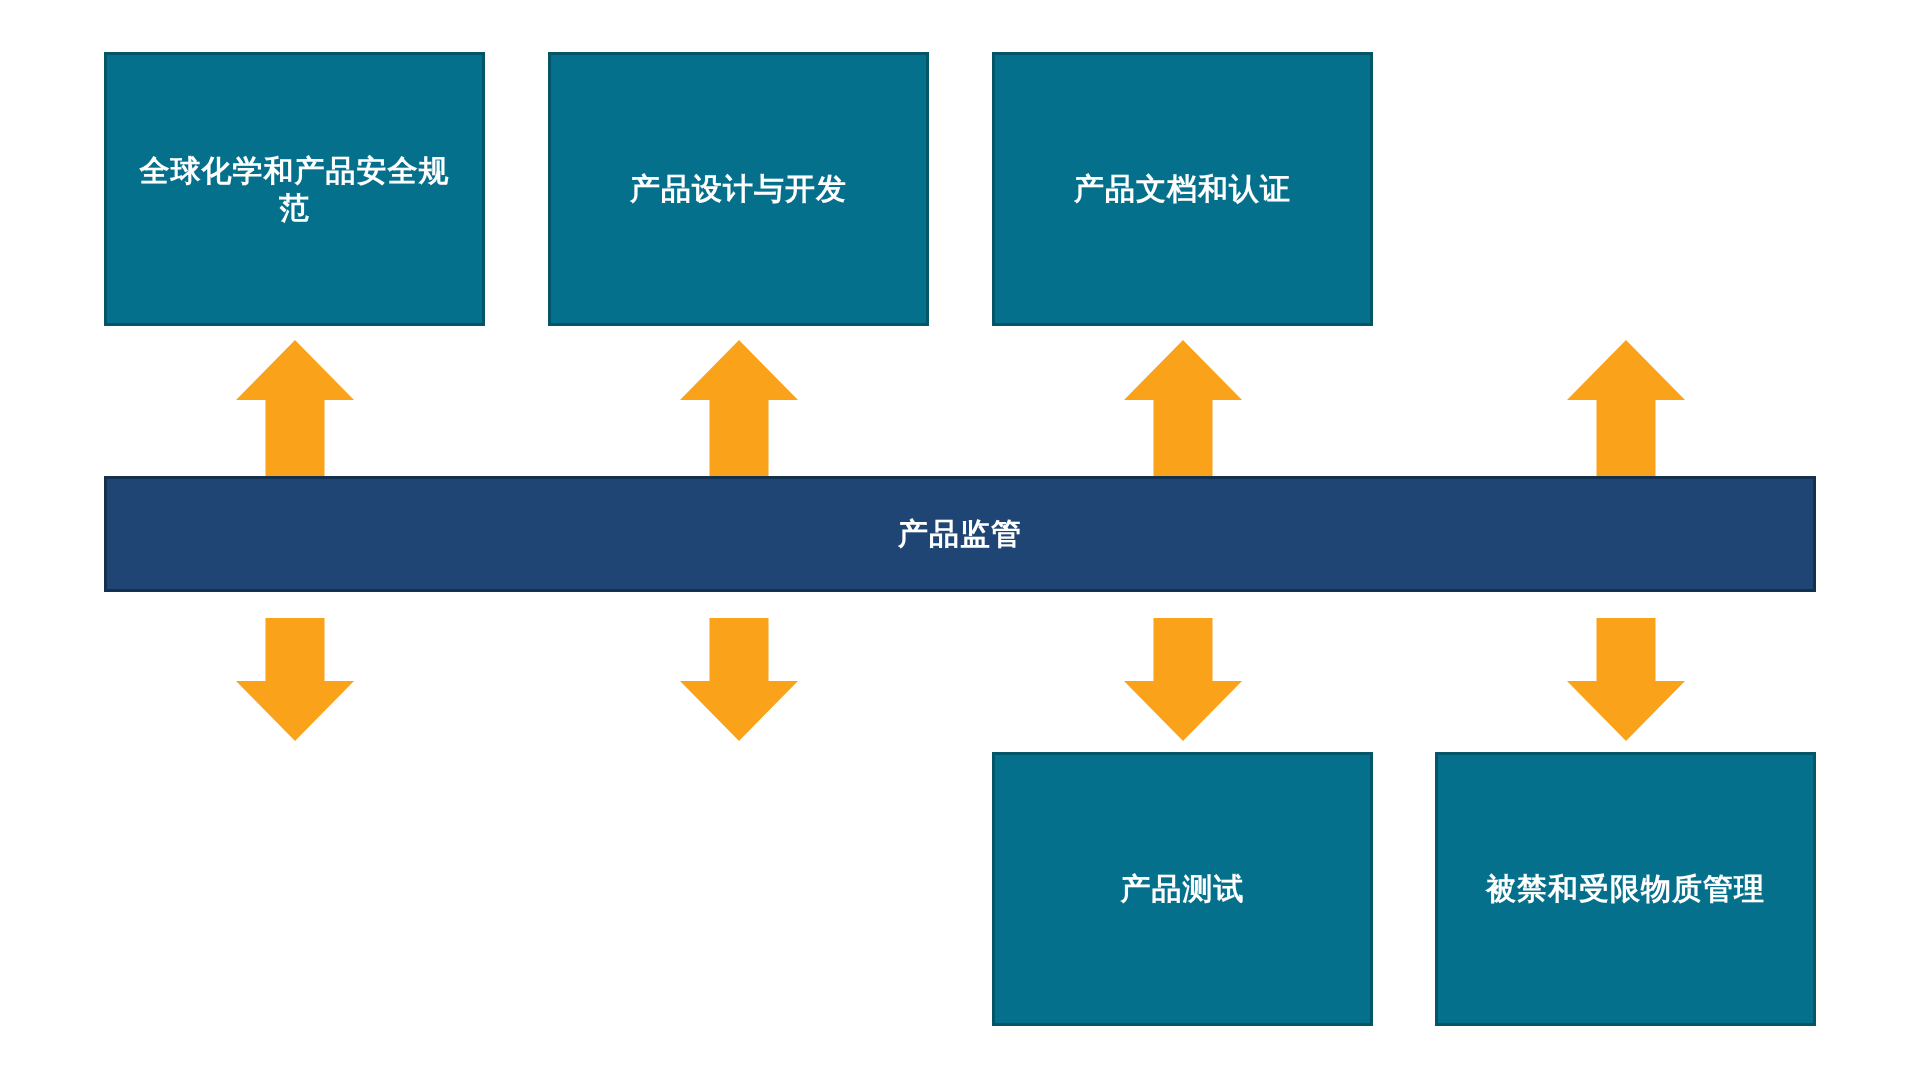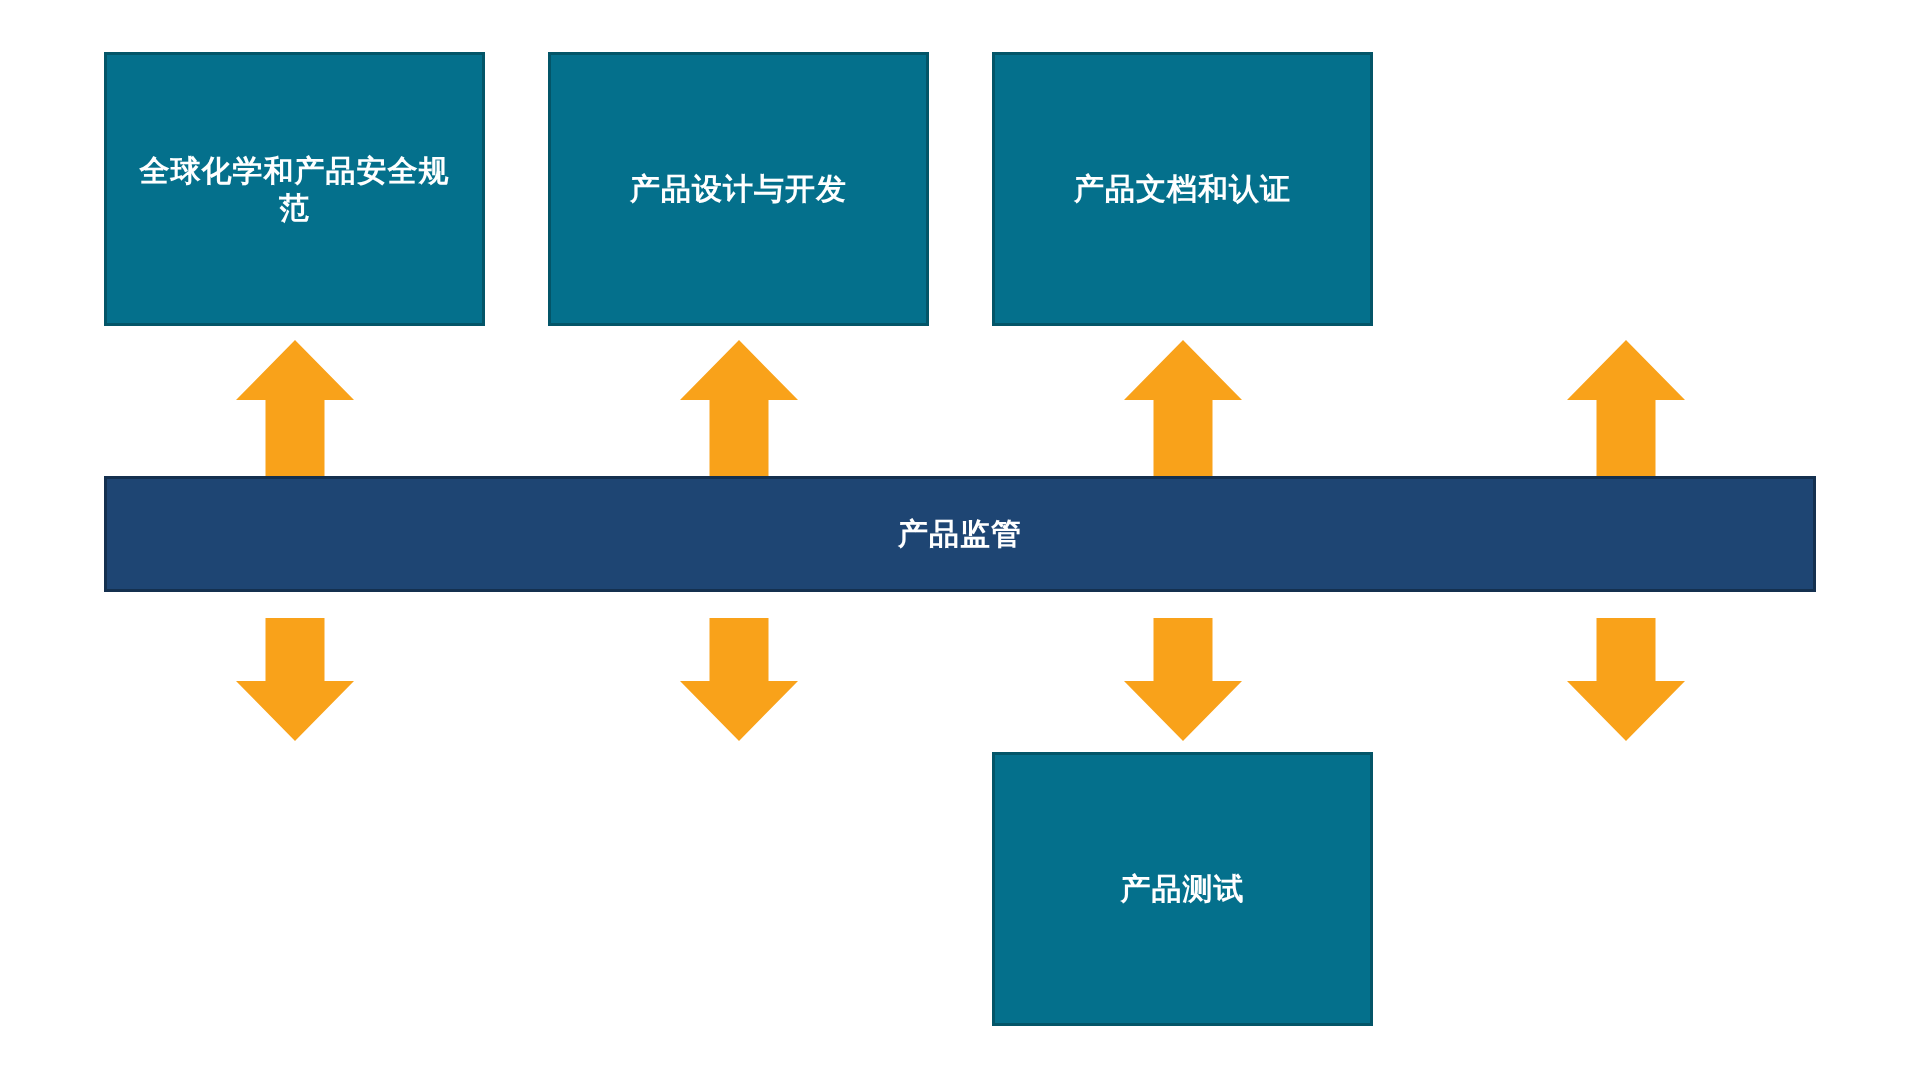--- a/index.html
+++ b/index.html
@@ -110,14 +110,17 @@
     <span class="label">产品文档和认证</span>
   </div>
 
   <div class="bar">
     <span class="label">产品监管</span>
   </div>
 
   <div class="box bottom-row col3">
     <span class="label">产品测试</span>
   </div>
+  <div class="box bottom-row col4">
+    <span class="label">被禁和受限物质管理</span>
+  </div>
 
 </div>
 
 </body></html>

